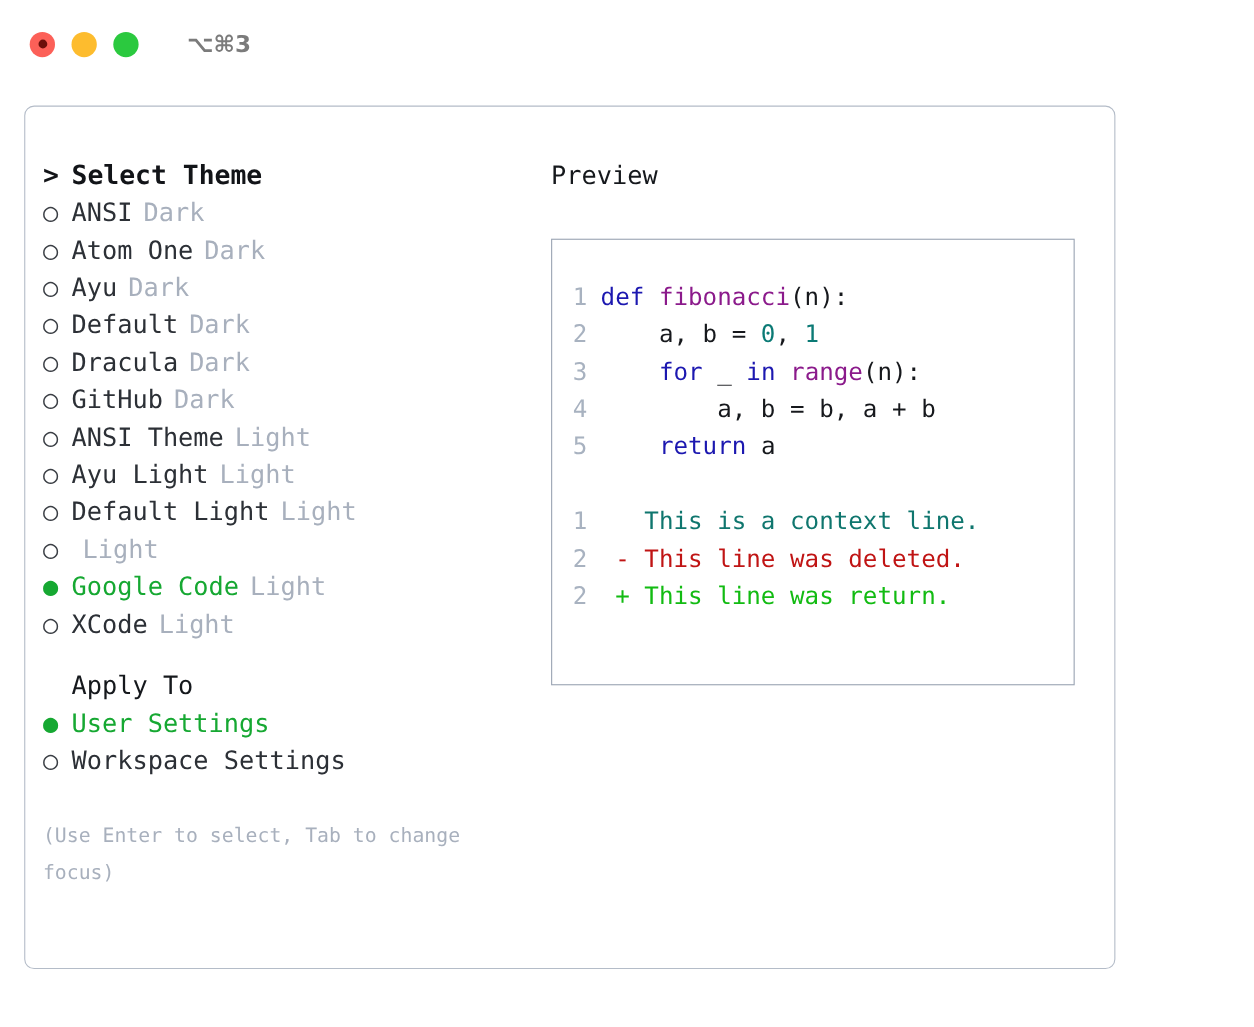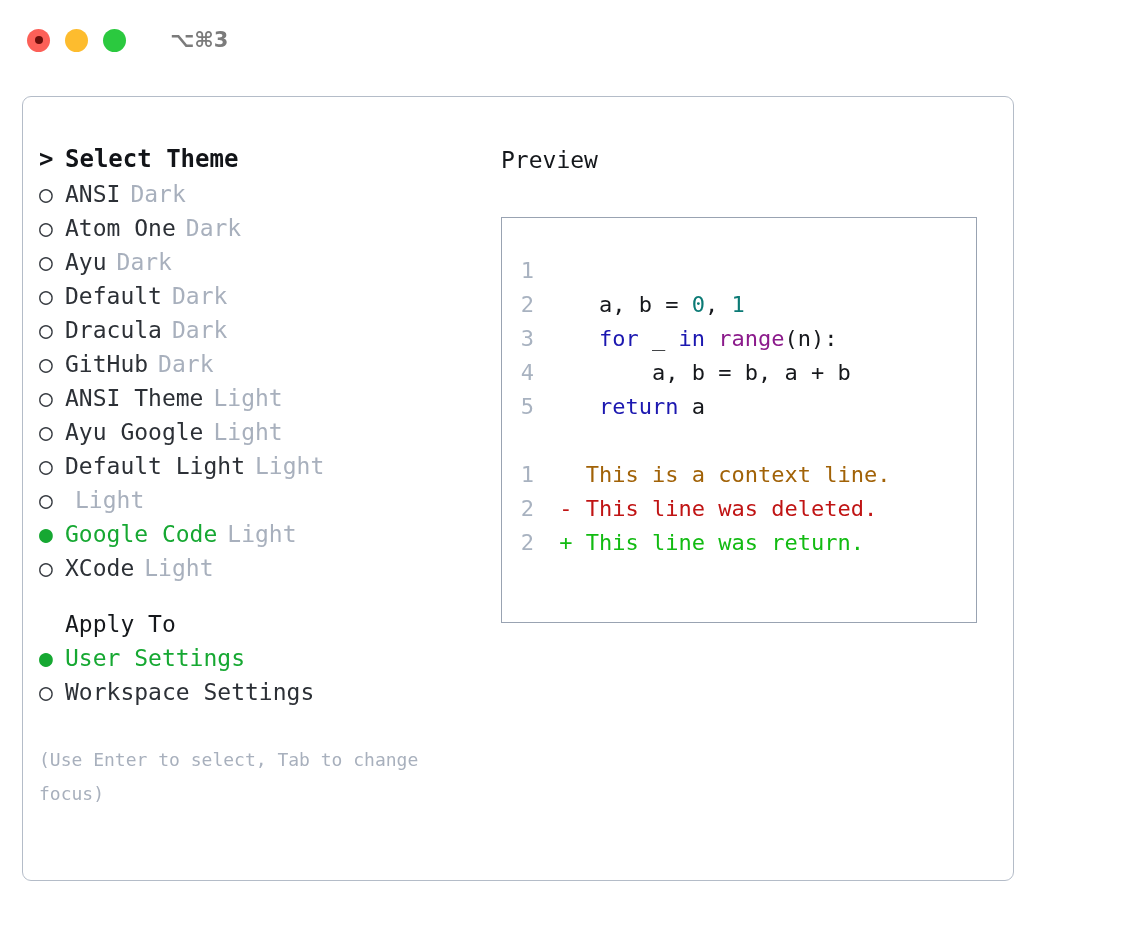--- a/index.html
+++ b/index.html
@@ -186,21 +186,21 @@
     padding-right: 12px;
   }
   .codetext { color: #16181c; }
 
   .tok-kw   { color: #1c18b0; }
   .tok-fn   { color: #8b1a8b; }
   .tok-num  { color: #0b7a75; }
   .tok-pl   { color: #16181c; }
 
   .diff-gap { height: 34px; }
-  .diff-ctx { color: #a16207; }
+  .diff-ctx { color: #0f766e; }
   .diff-del { color: #c01414; }
   .diff-add { color: #12bb12; }
 </style>
 </head>
 <body>
 
 <div class="window">
 
   <div class="titlebar">
     <div class="lights">
@@ -224,21 +224,21 @@
         </div>
 
         <div id="theme-list">
             <div class="row"><span class="bullet bullet-empty">○</span><span class="item-label">ANSI</span><span class="item-tag">Dark</span></div>
             <div class="row"><span class="bullet bullet-empty">○</span><span class="item-label">Atom One</span><span class="item-tag">Dark</span></div>
             <div class="row"><span class="bullet bullet-empty">○</span><span class="item-label">Ayu</span><span class="item-tag">Dark</span></div>
             <div class="row"><span class="bullet bullet-empty">○</span><span class="item-label">Default</span><span class="item-tag">Dark</span></div>
             <div class="row"><span class="bullet bullet-empty">○</span><span class="item-label">Dracula</span><span class="item-tag">Dark</span></div>
             <div class="row"><span class="bullet bullet-empty">○</span><span class="item-label">GitHub</span><span class="item-tag">Dark</span></div>
             <div class="row"><span class="bullet bullet-empty">○</span><span class="item-label">ANSI Theme</span><span class="item-tag">Light</span></div>
-            <div class="row"><span class="bullet bullet-empty">○</span><span class="item-label">Ayu Google</span><span class="item-tag">Light</span></div>
+            <div class="row"><span class="bullet bullet-empty">○</span><span class="item-label">Ayu Light</span><span class="item-tag">Light</span></div>
             <div class="row"><span class="bullet bullet-empty">○</span><span class="item-label">Default Light</span><span class="item-tag">Light</span></div>
             <div class="row"><span class="bullet bullet-empty">○</span><span class="item-tag">Light</span></div>
             <div class="row"><span class="bullet bullet-filled">●</span><span class="item-label selected">Google Code</span><span class="item-tag">Light</span></div>
             <div class="row"><span class="bullet bullet-empty">○</span><span class="item-label">XCode</span><span class="item-tag">Light</span></div>
           </div>
 
         <div class="spacer-sm"></div>
 
         <div class="row subheader-row">
           <span class="bullet bullet-none">○</span>
@@ -250,21 +250,21 @@
             <div class="row"><span class="bullet bullet-empty">○</span><span class="item-label">Workspace Settings</span></div>
           </div>
 
         <div class="hint">(Use Enter to select, Tab to change focus)</div>
       </div>
 
       <div class="right-col">
         <div class="preview-title">Preview</div>
         <div class="code-panel">
           <div id="code-block">
-              <div class="code-line"><span class="lineno">1</span></div>
+              <div class="code-line"><span class="lineno">1</span><span class="codetext"><span class="tok-kw">def </span><span class="tok-fn">fibonacci</span><span class="tok-pl">(n):</span></span></div>
               <div class="code-line"><span class="lineno">2</span><span class="codetext"><span class="tok-pl">    a, b = </span><span class="tok-num">0</span><span class="tok-pl">, </span><span class="tok-num">1</span></span></div>
               <div class="code-line"><span class="lineno">3</span><span class="codetext"><span class="tok-pl">    </span><span class="tok-kw">for</span><span class="tok-pl"> _ </span><span class="tok-kw">in</span><span class="tok-pl"> </span><span class="tok-fn">range</span><span class="tok-pl">(n):</span></span></div>
               <div class="code-line"><span class="lineno">4</span><span class="codetext"><span class="tok-pl">        a, b = b, a + b</span></span></div>
               <div class="code-line"><span class="lineno">5</span><span class="codetext"><span class="tok-pl">    </span><span class="tok-kw">return</span><span class="tok-pl"> a</span></span></div>
             </div>
           <div class="diff-gap"></div>
           <div id="diff-block">
               <div class="code-line"><span class="lineno">1</span><span class="diff-ctx">   This is a context line.</span></div>
               <div class="code-line"><span class="lineno">2</span><span class="diff-del"> - This line was deleted.</span></div>
               <div class="code-line"><span class="lineno">2</span><span class="diff-add"> + This line was return.</span></div>

